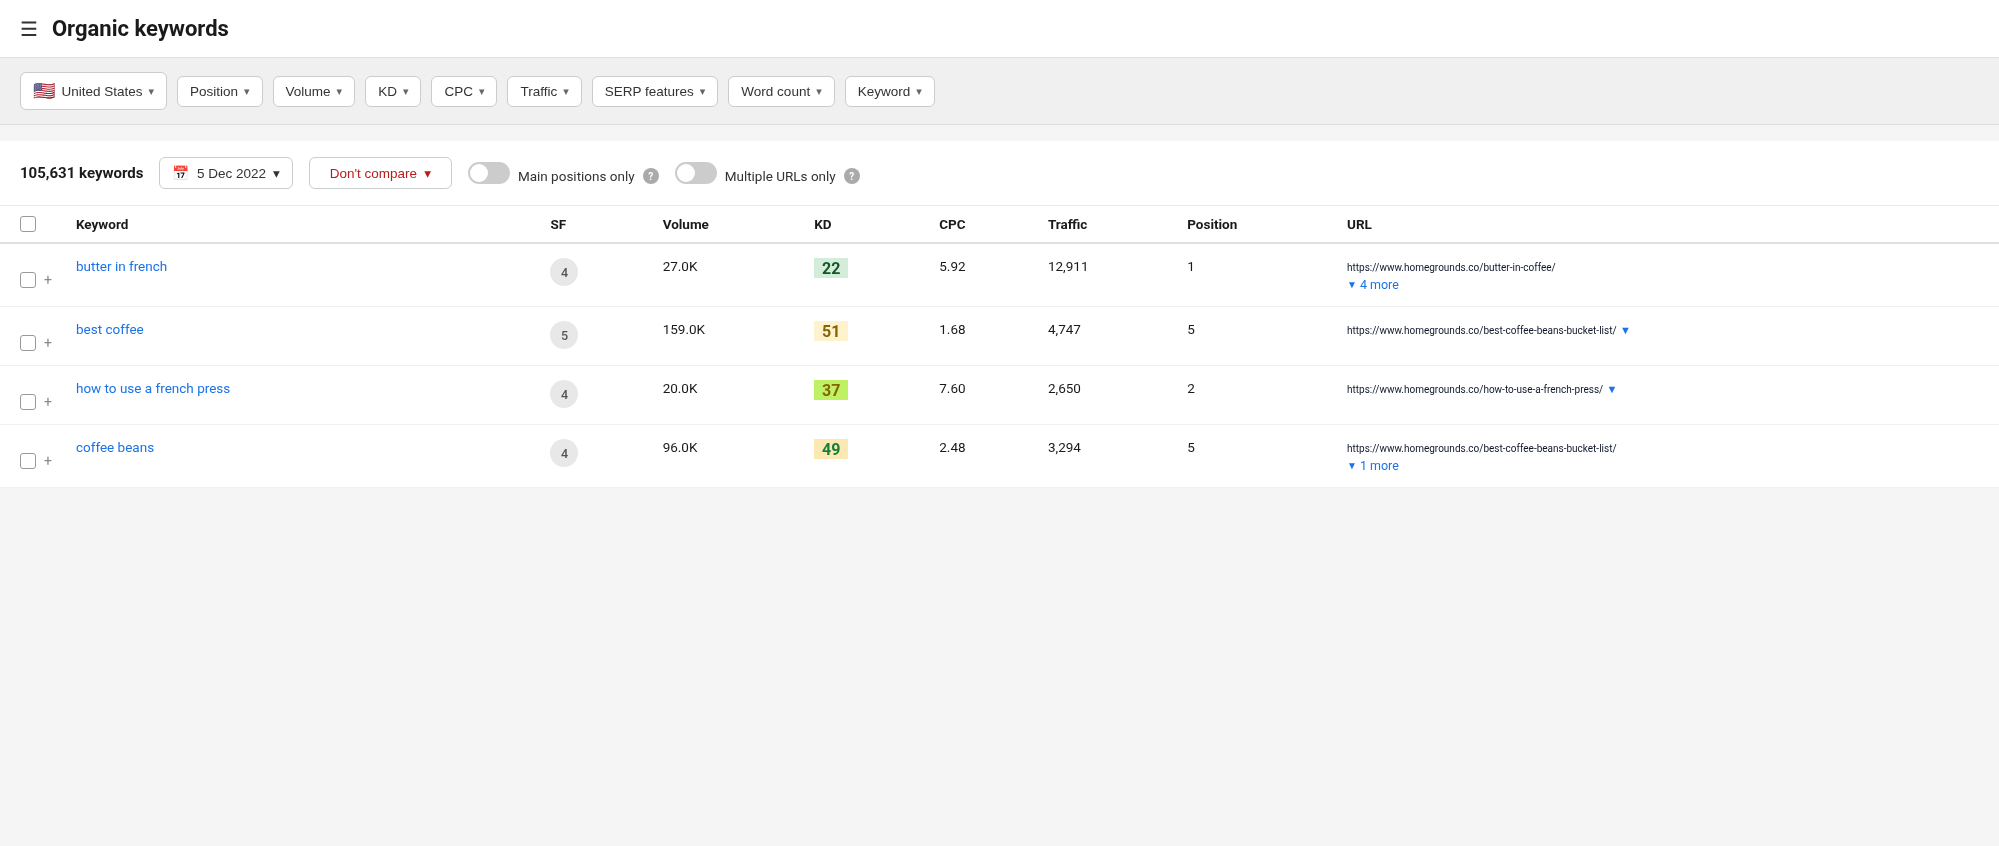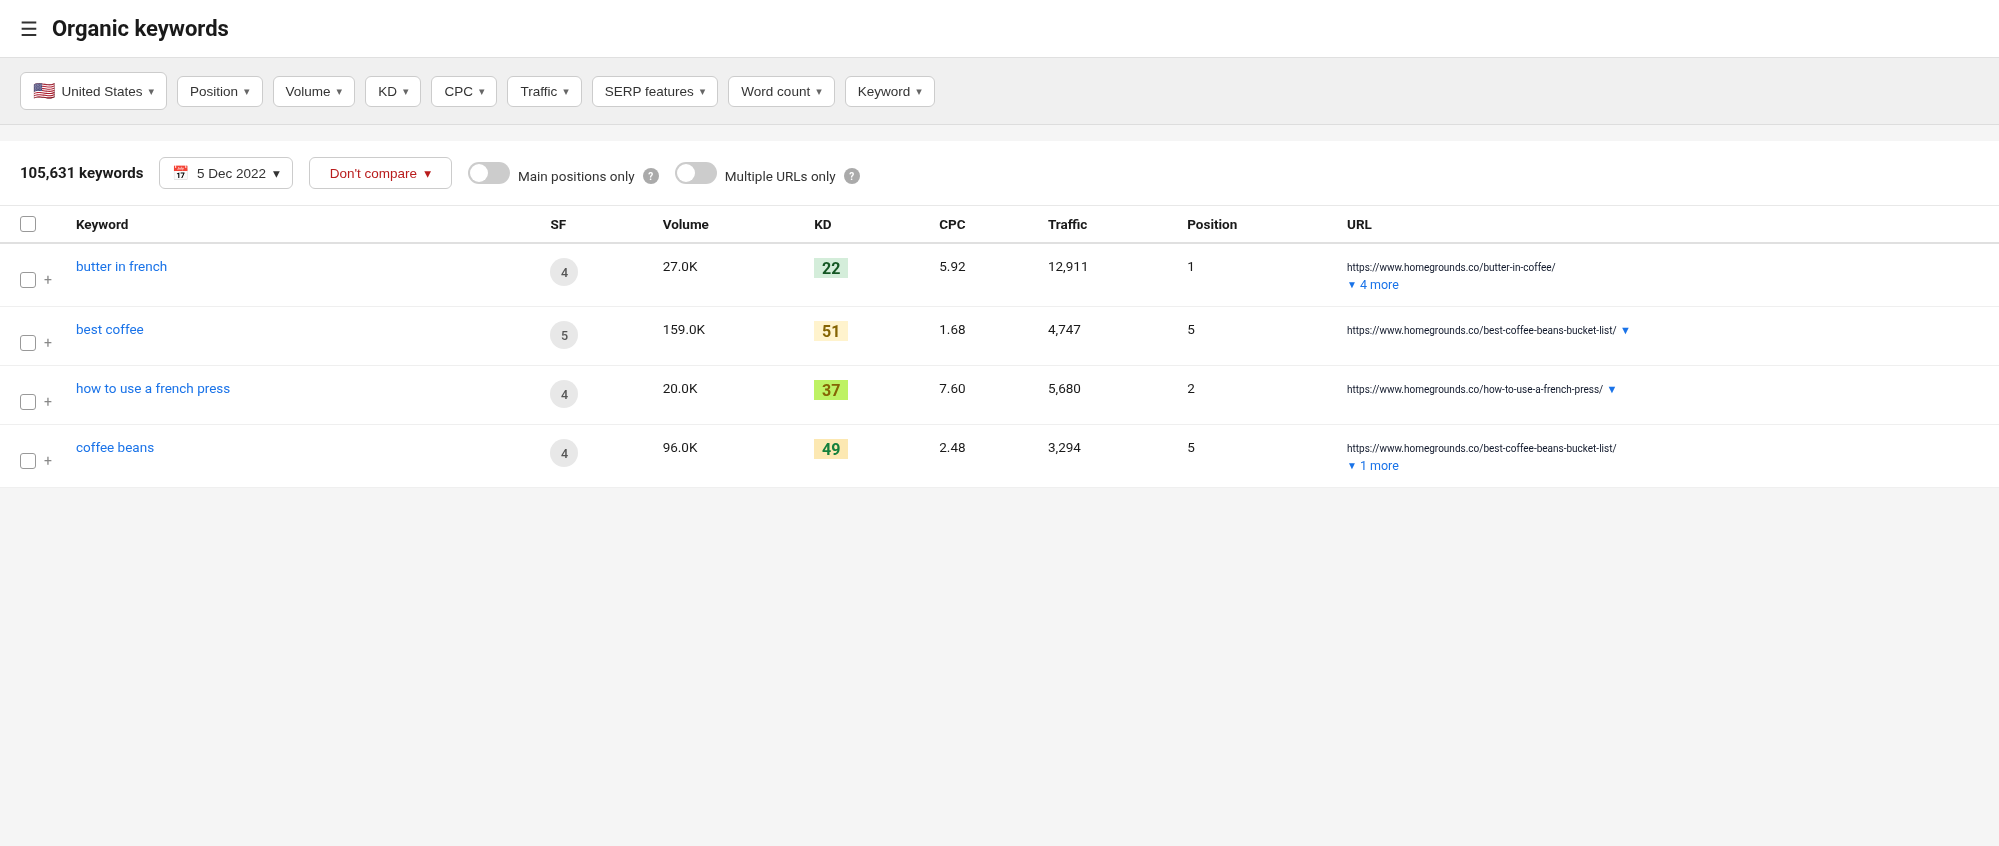--- a/index.html
+++ b/index.html
@@ -356,21 +356,21 @@
       <div class="checkbox-cell">
         <div class="cb"></div>
         <span class="plus-btn">+</span>
       </div>
           </td>
           <td><a class="keyword-link" href="#">how to use a french press</a></td>
           <td><span class="sf-badge">4</span></td>
           <td>20.0K</td>
           <td><span class="kd-badge kd-37">37</span></td>
           <td>7.60</td>
-          <td>5,680</td>
+          <td>2,650</td>
           <td>2</td>
           <td><a class="url-cell" href="#">https://www.homegrounds.co/how-to-use-a-french-press/</a> <span style="color:#1a73e8;font-size:11px;">▼</span></td>
         </tr>
         <tr>
           <td>
       <div class="checkbox-cell">
         <div class="cb"></div>
         <span class="plus-btn">+</span>
       </div>
           </td>

